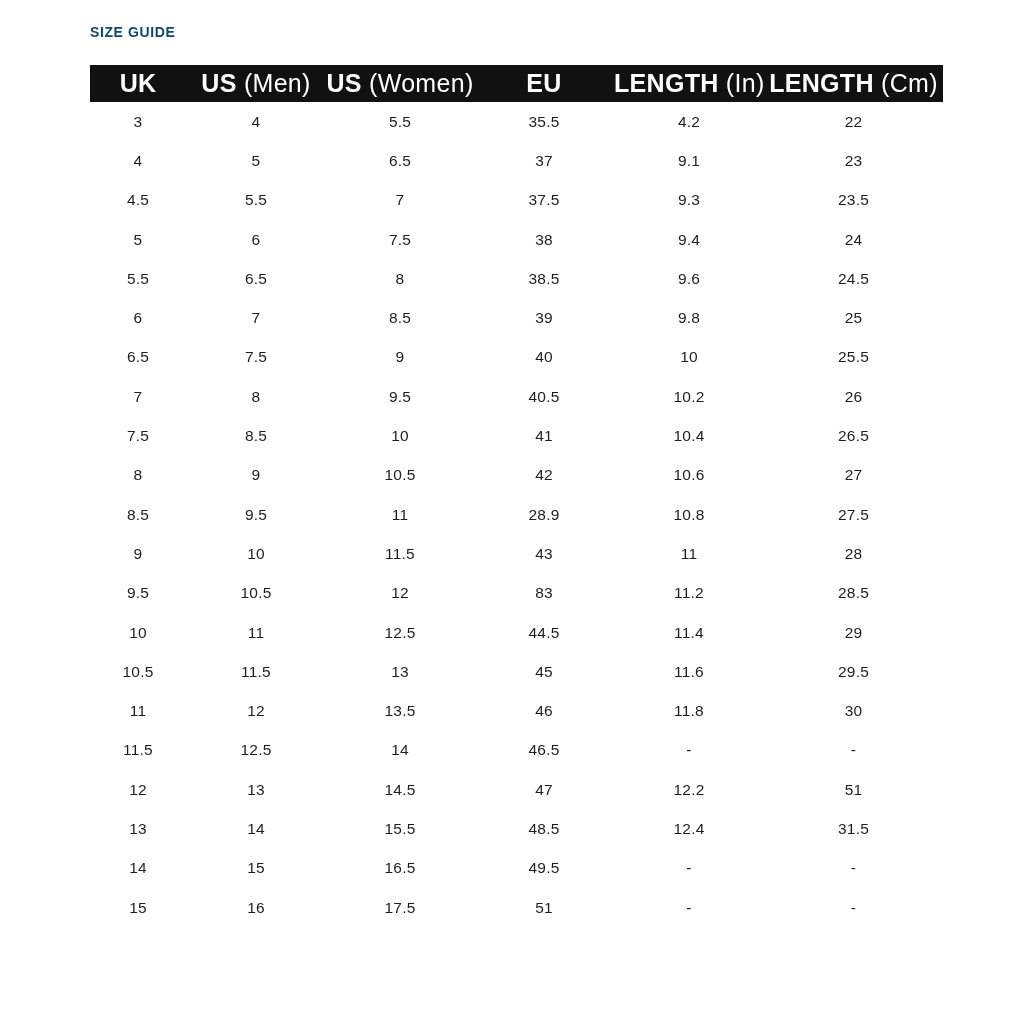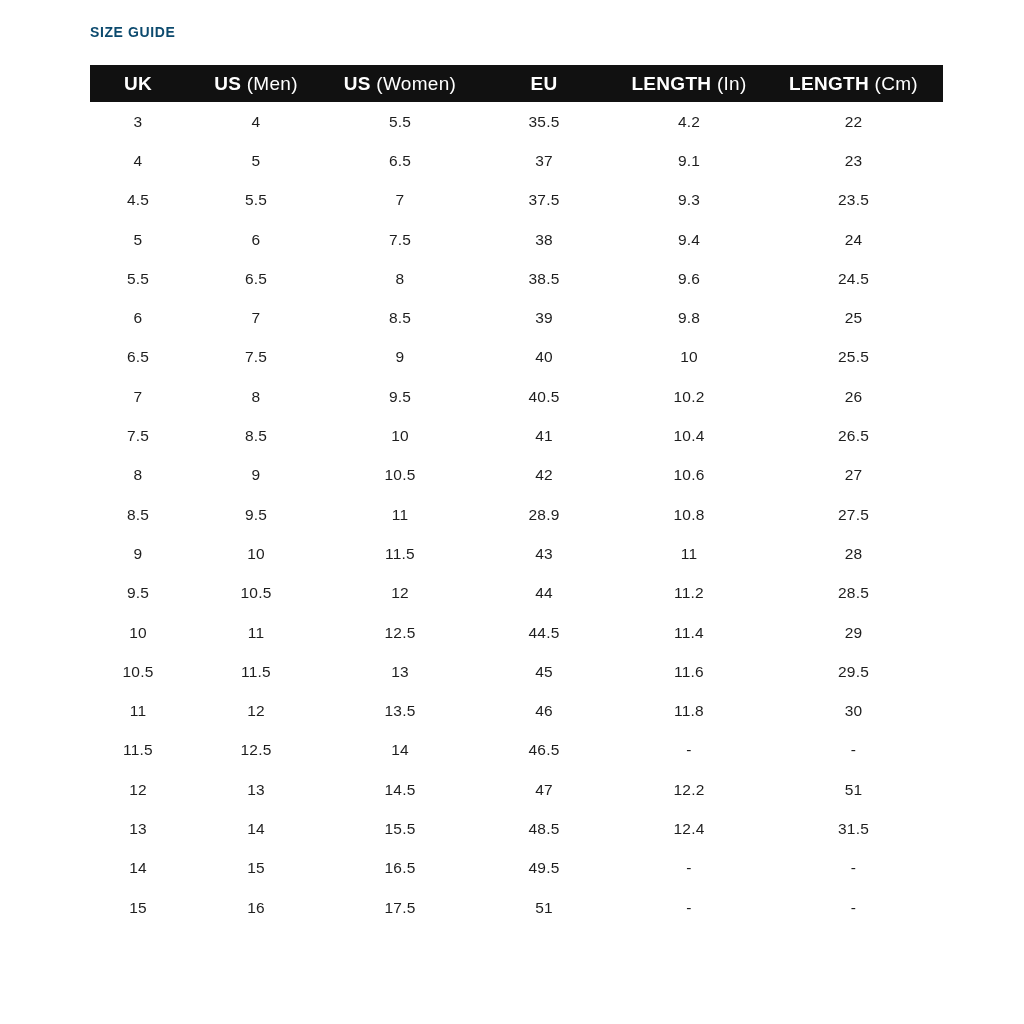--- a/index.html
+++ b/index.html
@@ -40,21 +40,21 @@
     width:853px;
     margin-top:25px;
   }
   table.size-table thead th{
     background:var(--header-bg);
     color:var(--header-text);
     height:37px;
     padding:0;
     vertical-align:middle;
     text-align:center;
-    font-size:19px;
+    font-size:25px;
     letter-spacing:0.3px;
     white-space:nowrap;
   }
   th .b{font-weight:700;}
   th .n{font-weight:400;}
   table.size-table tbody td{
     height:39.3px;
     padding:0;
     text-align:center;
     vertical-align:middle;
@@ -183,21 +183,21 @@
           <td>10</td>
           <td>11.5</td>
           <td>43</td>
           <td>11</td>
           <td>28</td>
         </tr>
         <tr>
           <td>9.5</td>
           <td>10.5</td>
           <td>12</td>
-          <td>44</td>
+          <td>83</td>
           <td>11.2</td>
           <td>28.5</td>
         </tr>
         <tr>
           <td>10</td>
           <td>11</td>
           <td>12.5</td>
           <td>44.5</td>
           <td>11.4</td>
           <td>29</td>

